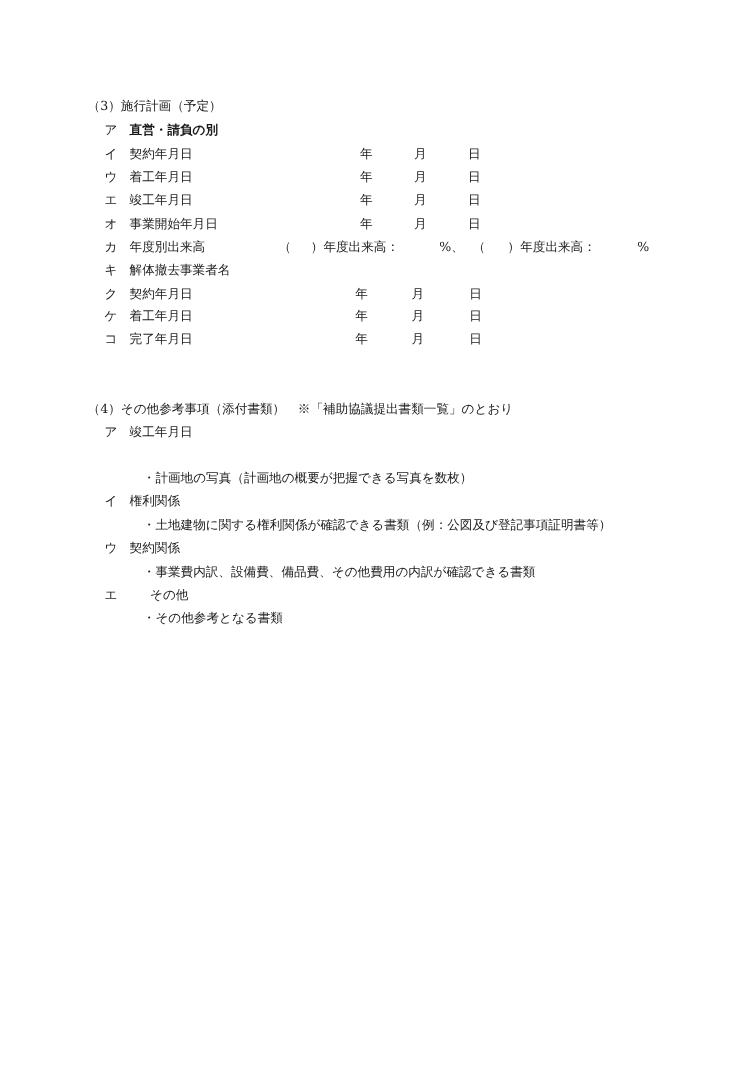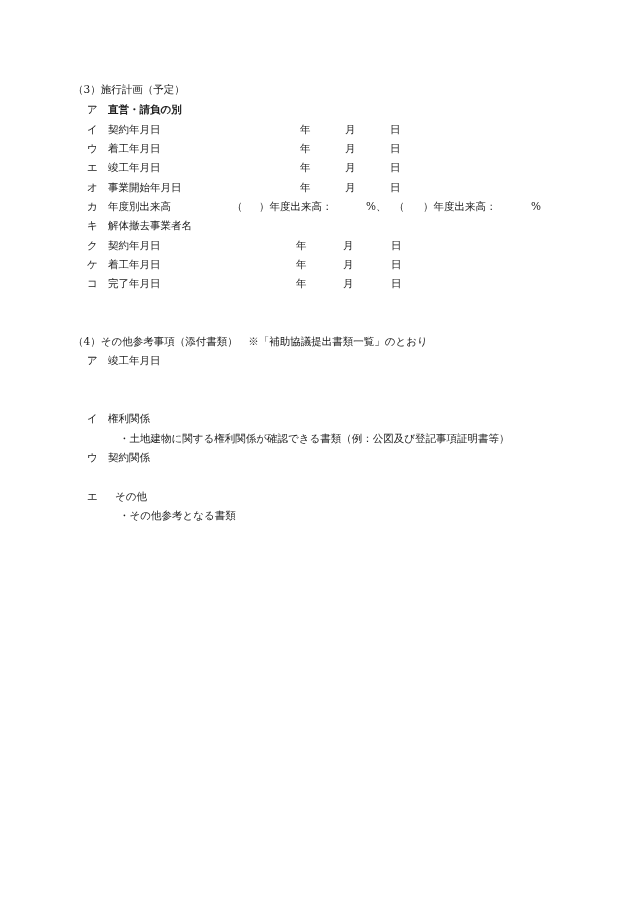--- a/index.html
+++ b/index.html
@@ -95,25 +95,27 @@
   <div class="abs" style="left:87px; top:276px;">コ</div>
   <div class="abs" style="left:108px; top:276px;">完了年月日</div>
   <div class="abs" style="left:296px; top:276px;">年</div>
   <div class="abs" style="left:343px; top:276px;">月</div>
   <div class="abs" style="left:391px; top:276px;">日</div>
 
   <div class="line" style="left:73px; top:334px;">（4）その他参考事項（添付書類）　※「補助協議提出書類一覧」のとおり</div>
 
   <div class="abs" style="left:87px; top:353px;">ア</div>
   <div class="abs" style="left:108px; top:353px;">竣工年月日</div>
+  <div class="abs" style="left:119px; top:392px;">・計画地の写真（計画地の概要が把握できる写真を数枚）</div>
 
   <div class="abs" style="left:87px; top:411px;">イ</div>
   <div class="abs" style="left:108px; top:411px;">権利関係</div>
   <div class="abs" style="left:119px; top:431px;">・土地建物に関する権利関係が確認できる書類（例：公図及び登記事項証明書等）</div>
 
   <div class="abs" style="left:87px; top:450px;">ウ</div>
   <div class="abs" style="left:108px; top:450px;text-align:right;">契約関係</div>
+  <div class="abs" style="left:119px; top:470px;">・事業費内訳、設備費、備品費、その他費用の内訳が確認できる書類</div>
 
   <div class="abs" style="left:87px; top:489px;">エ</div>
-  <div class="abs" style="left:115px; top:489px;">その他</div>
+  <div class="abs" style="left:125px; top:489px;">その他</div>
   <div class="abs" style="left:119px; top:508px;">・その他参考となる書類</div>
 
 </div>
 
 </body></html>

